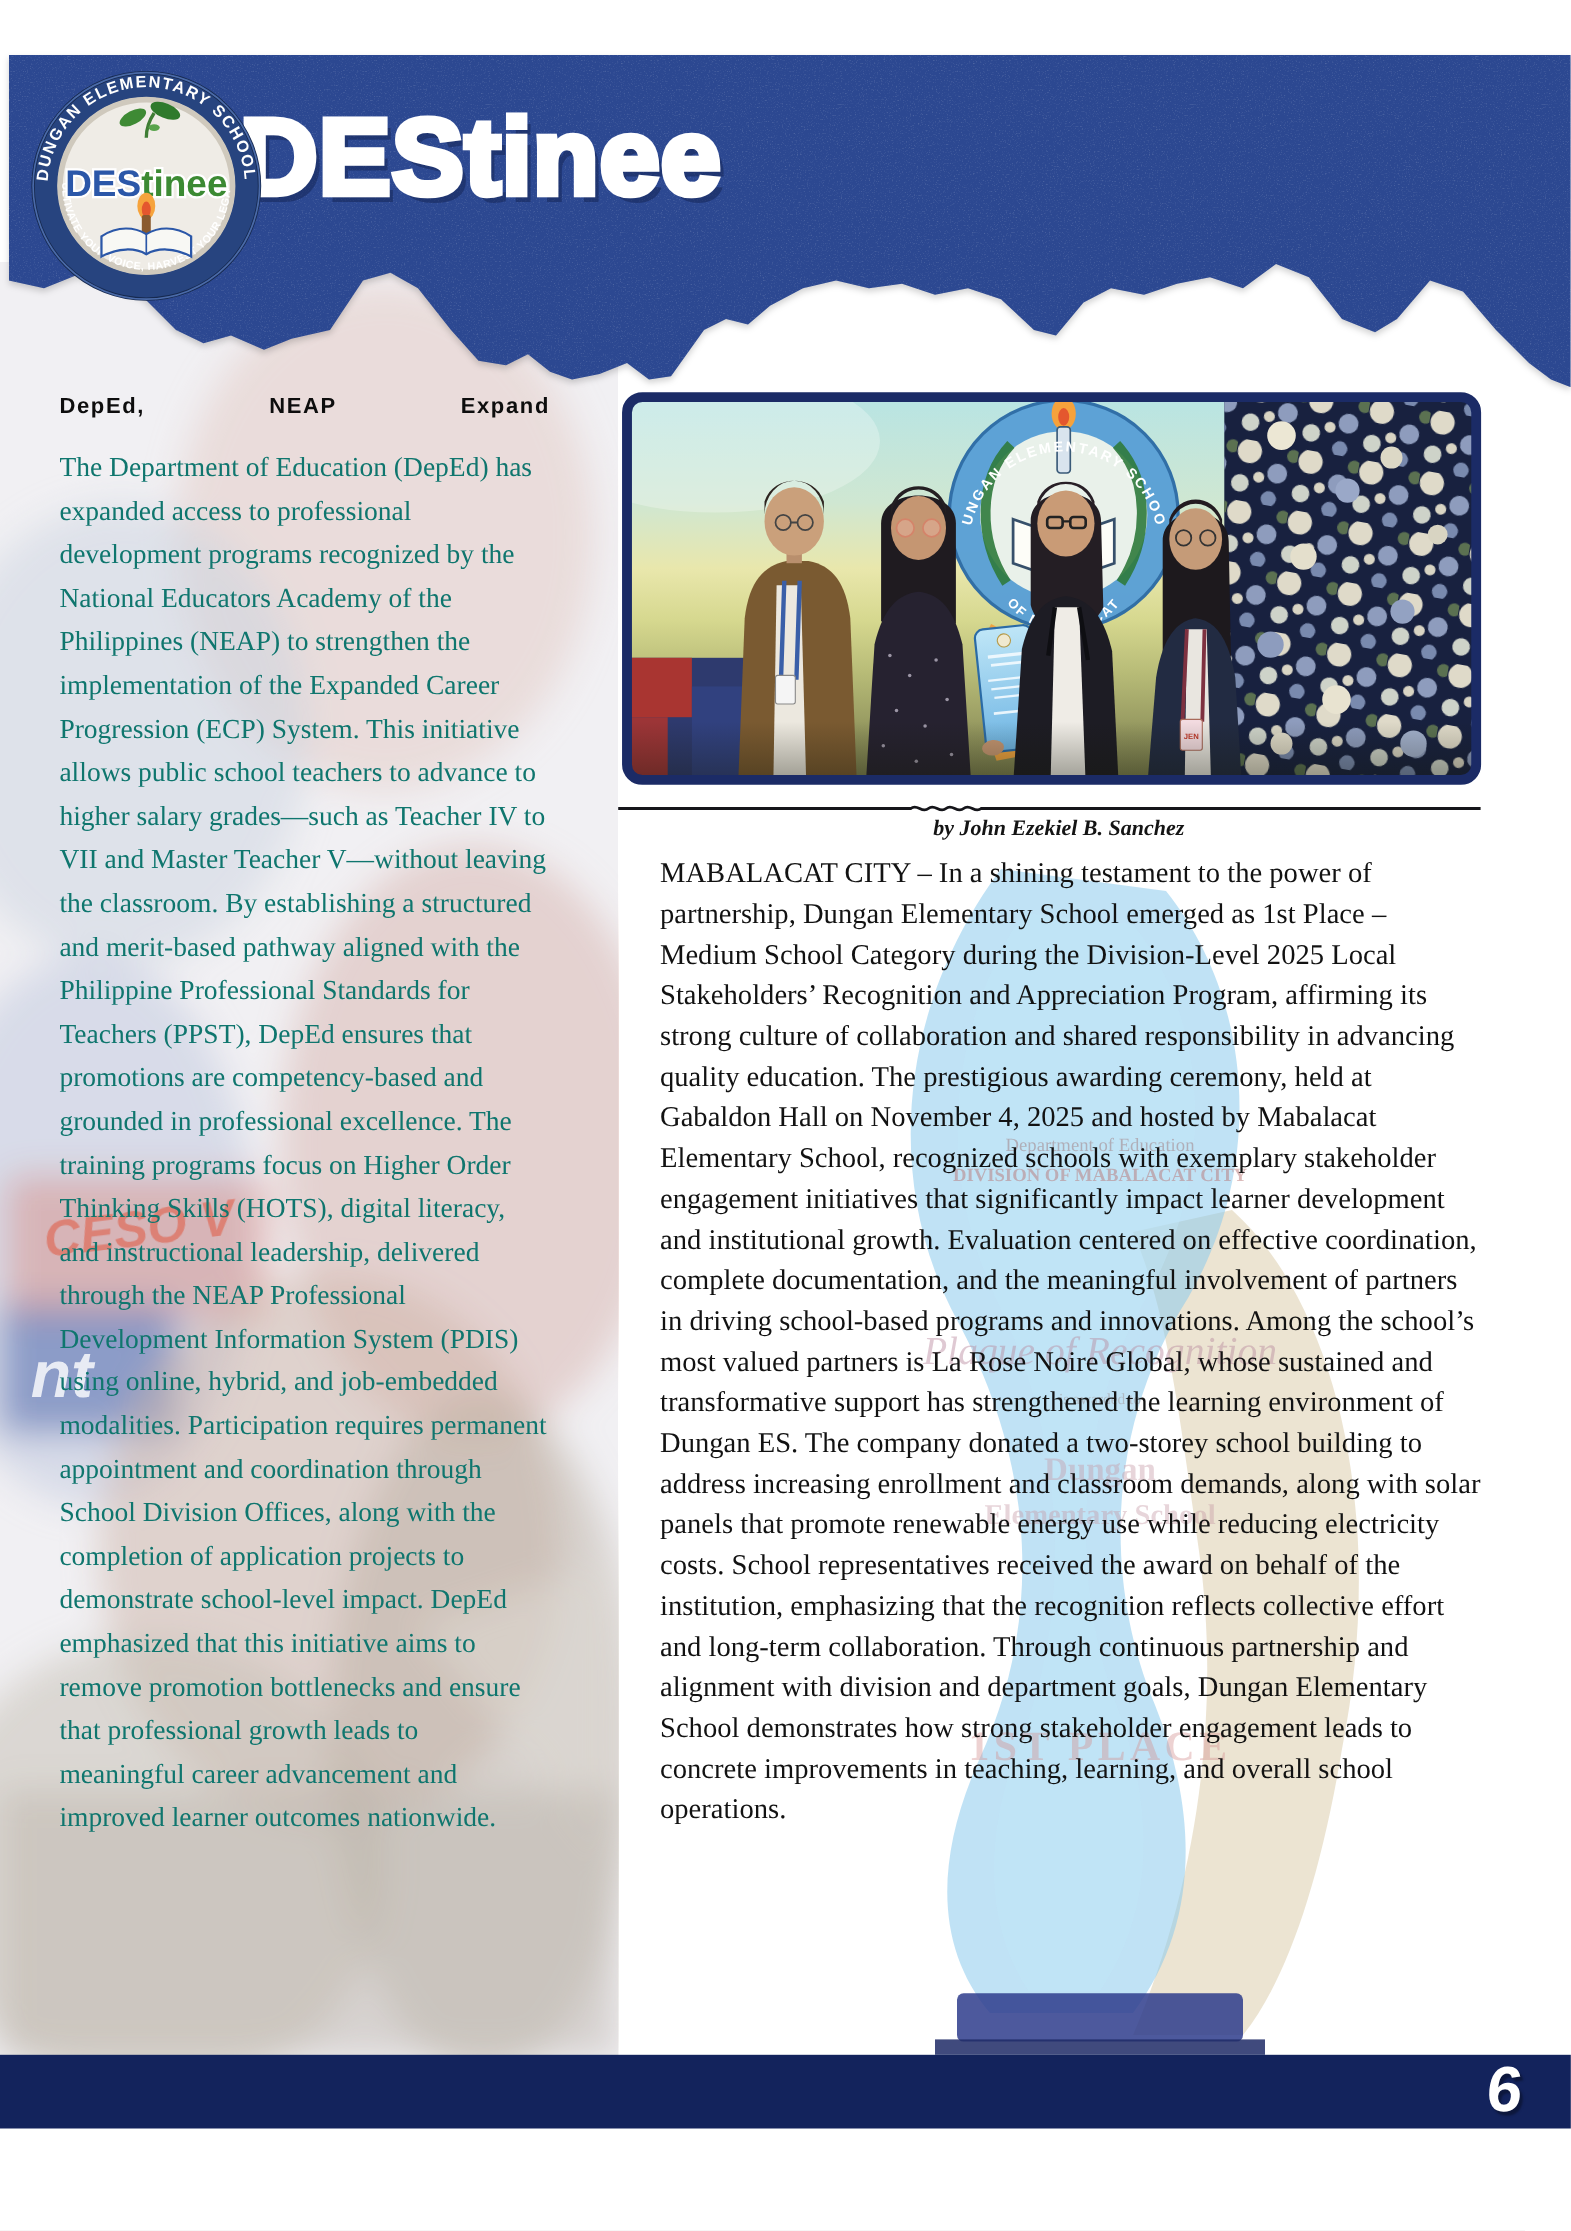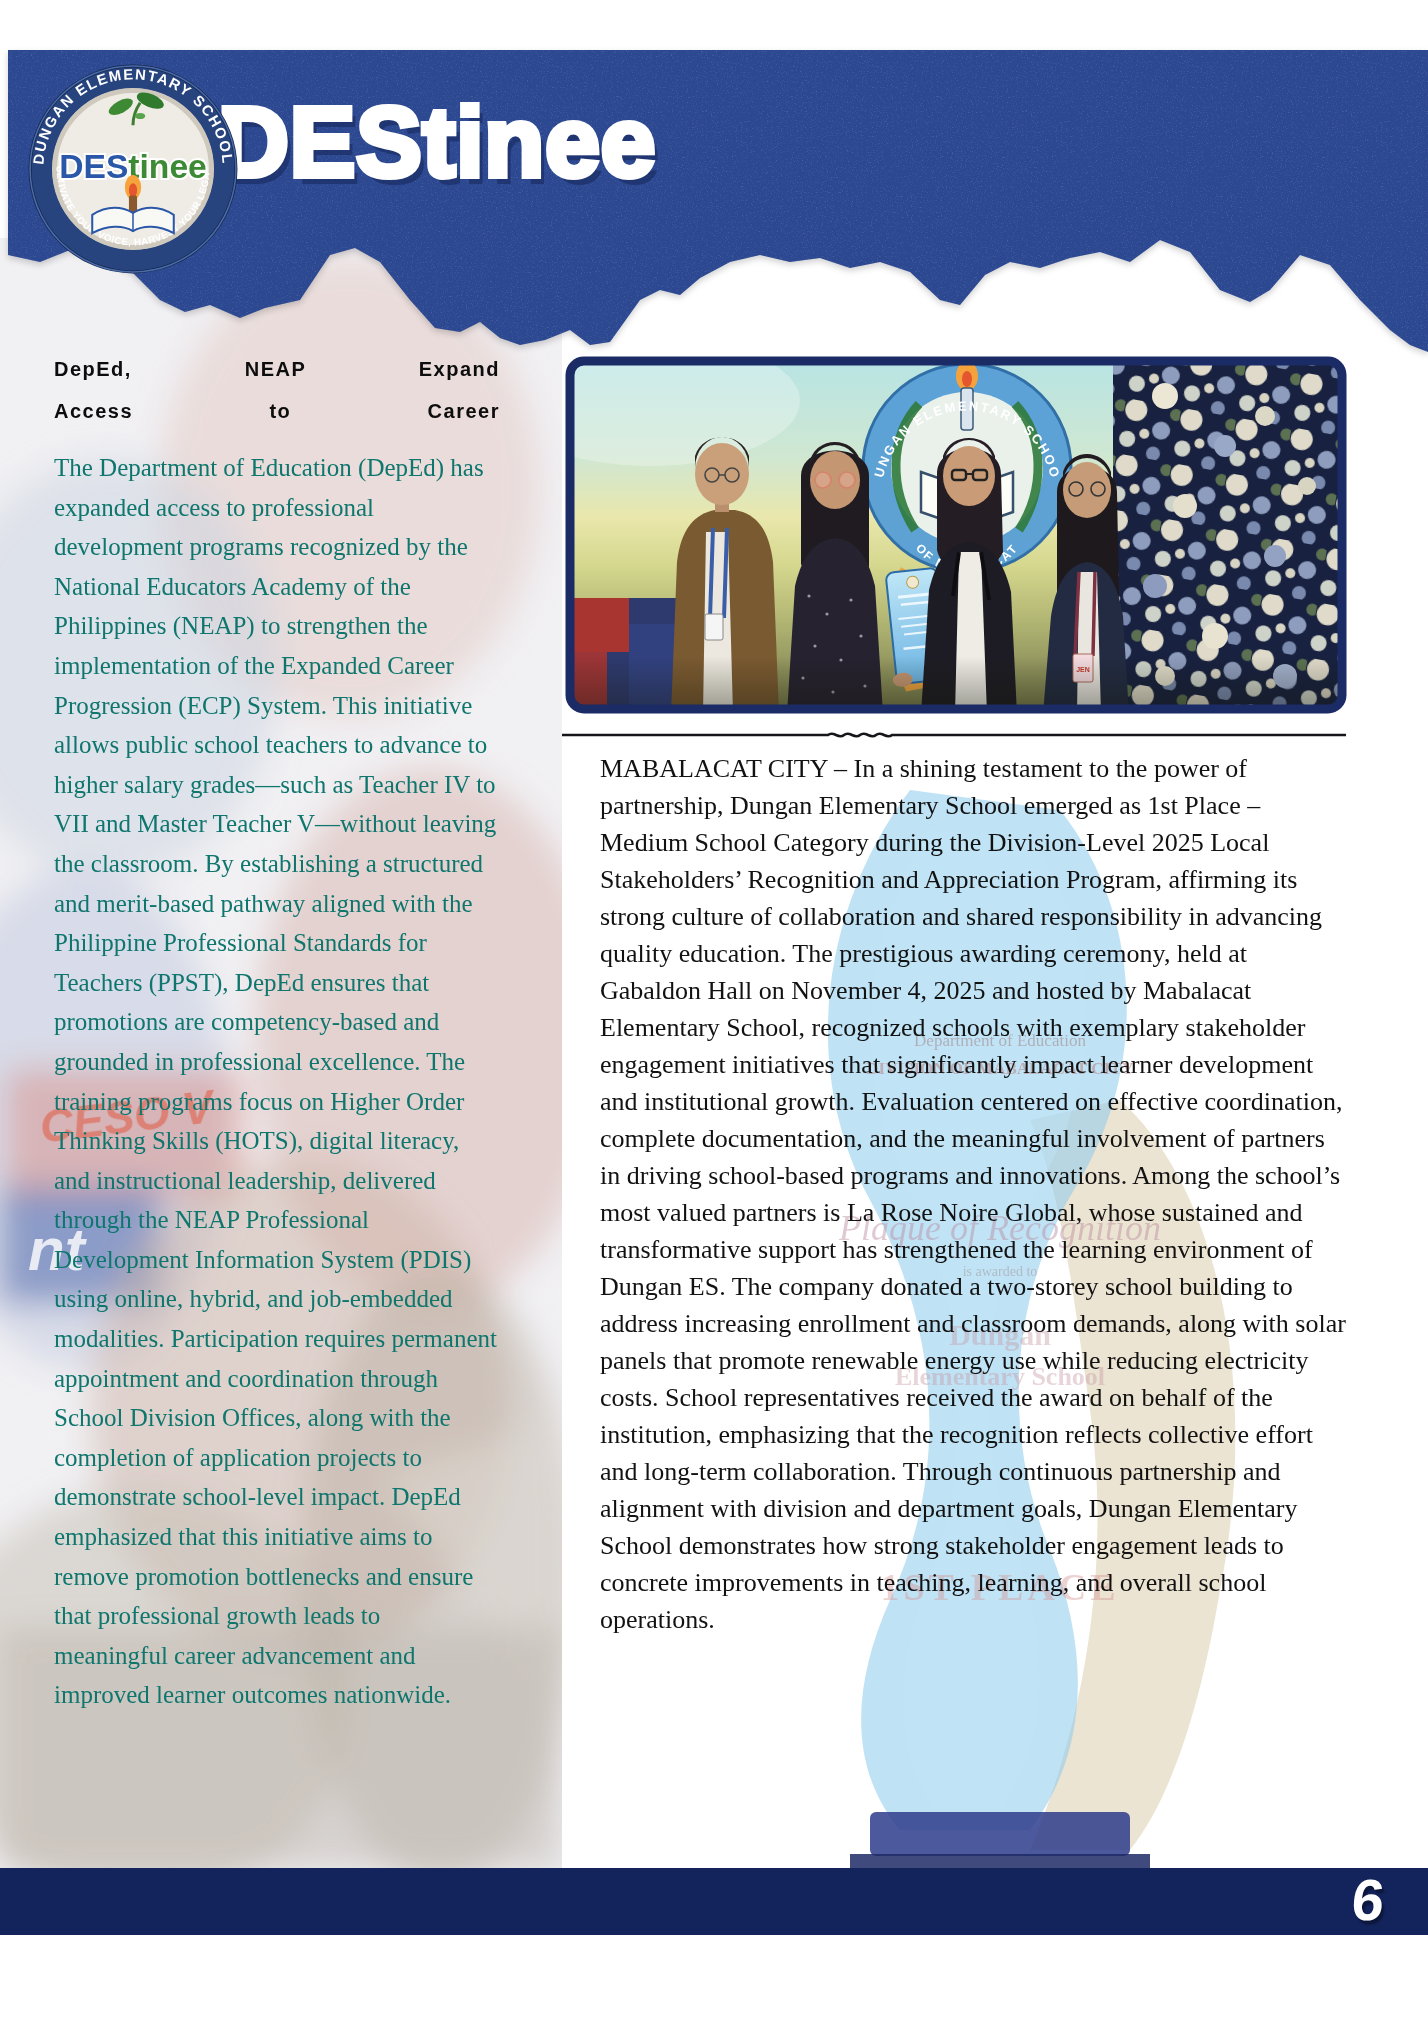--- a/index.html
+++ b/index.html
@@ -132,21 +132,20 @@
       <ellipse cx="105" cy="123" rx="8" ry="12" fill="#f6a33c"></ellipse>
       <ellipse cx="105" cy="126" rx="4" ry="7" fill="#e4572e"></ellipse>
       <rect x="101" y="131" width="8" height="28" rx="2" fill="#8a5a2e"></rect>
       <path d="M65,150 C80,140 95,142 105,148 C115,142 130,140 145,150 L145,168 C130,160 115,160 105,166 C95,160 80,160 65,168 Z" fill="#f8f8f4" stroke="#2b57a8" stroke-width="2"></path>
       <path d="M105,148 L105,166" stroke="#2b57a8" stroke-width="1.5"></path>
     </g>
   </svg>
 
   <div id="left-article">
     <div class="h-line">DepEd, NEAP Expand</div>
-    <div class="h-line">Access to Career</div>
     <div id="left-body">The Department of Education (DepEd) has expanded access to professional development programs recognized by the National Educators Academy of the Philippines (NEAP) to strengthen the implementation of the Expanded Career Progression (ECP) System. This initiative allows public school teachers to advance to higher salary grades—such as Teacher IV to VII and Master Teacher V—without leaving the classroom. By establishing a structured and merit-based pathway aligned with the Philippine Professional Standards for Teachers (PPST), DepEd ensures that promotions are competency-based and grounded in professional excellence. The training programs focus on Higher Order Thinking Skills (HOTS), digital literacy, and instructional leadership, delivered through the NEAP Professional Development Information System (PDIS) using online, hybrid, and job-embedded modalities. Participation requires permanent appointment and coordination through School Division Offices, along with the completion of application projects to demonstrate school-level impact. DepEd emphasized that this initiative aims to remove promotion bottlenecks and ensure that professional growth leads to meaningful career advancement and improved learner outcomes nationwide.</div>
   </div>
 
   <svg id="award-photo" viewBox="0 0 782 358">
     <defs>
       <linearGradient id="screenGrad" x1="0" y1="0" x2="0" y2="1">
         <stop offset="0" stop-color="#b7e4e4"></stop>
           <stop offset="0.28" stop-color="#cfe7d2"></stop>
         <stop offset="0.45" stop-color="#e9e7ac"></stop>
           <stop offset="0.58" stop-color="#d6d88f"></stop>
@@ -300,19 +299,20 @@
     <rect x="5" y="5" width="772" height="348" rx="14" fill="none" stroke="#1b2b66" stroke-width="9"></rect>
   </svg>
 
   <svg id="divider" viewBox="0 0 788 18">
     <path d="M2,9 H268 C274,4 278,14 284,9 C290,4 294,14 300,9 C306,4 310,14 316,9 C322,4 326,14 332,9 H786" fill="none" stroke="#15151a" stroke-width="2.6"></path>
   </svg>
 
   <div id="right-article">
     <div id="headline">
     </div>
+    <div id="byline">by John Ezekiel B. Sanchez</div>
     <div id="right-body">MABALACAT CITY – In a shining testament to the power of partnership, Dungan Elementary School emerged as 1st Place – Medium School Category during the Division-Level 2025 Local Stakeholders’ Recognition and Appreciation Program, affirming its strong culture of collaboration and shared responsibility in advancing quality education. The prestigious awarding ceremony, held at Gabaldon Hall on November 4, 2025 and hosted by Mabalacat Elementary School, recognized schools with exemplary stakeholder engagement initiatives that significantly impact learner development and institutional growth. Evaluation centered on effective coordination, complete documentation, and the meaningful involvement of partners in driving school-based programs and innovations. Among the school’s most valued partners is La Rose Noire Global, whose sustained and transformative support has strengthened the learning environment of Dungan ES. The company donated a two-storey school building to address increasing enrollment and classroom demands, along with solar panels that promote renewable energy use while reducing electricity costs. School representatives received the award on behalf of the institution, emphasizing that the recognition reflects collective effort and long-term collaboration. Through continuous partnership and alignment with division and department goals, Dungan Elementary School demonstrates how strong stakeholder engagement leads to concrete improvements in teaching, learning, and overall school operations.</div>
   </div>
 
   <div id="footer-bar"></div>
   <div id="page-number">6</div>
 
 </div>
 
 </body></html>

